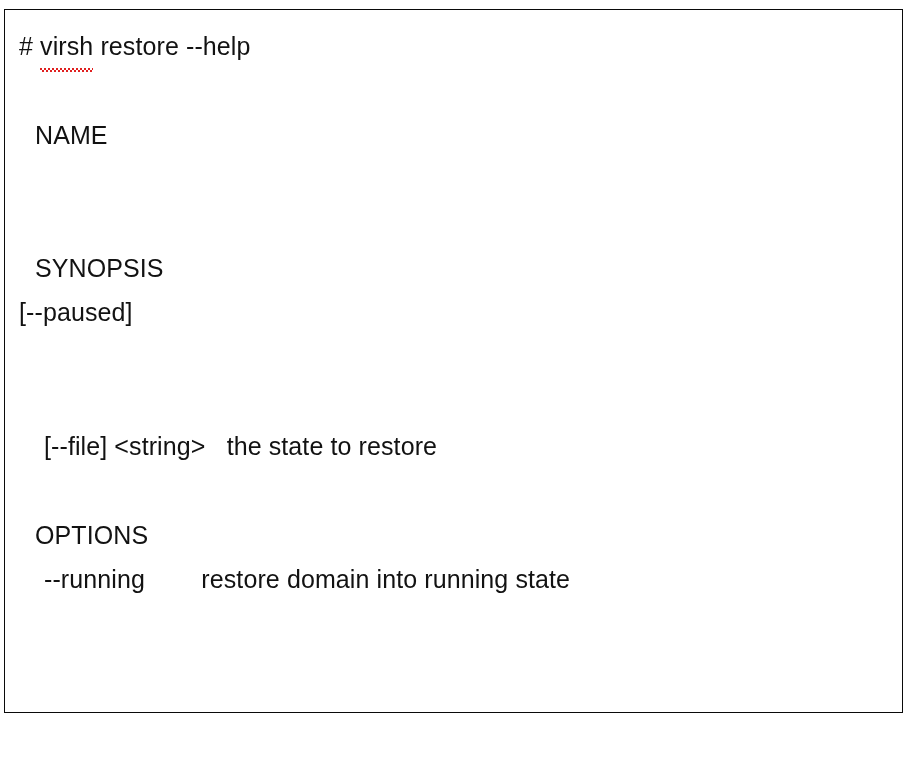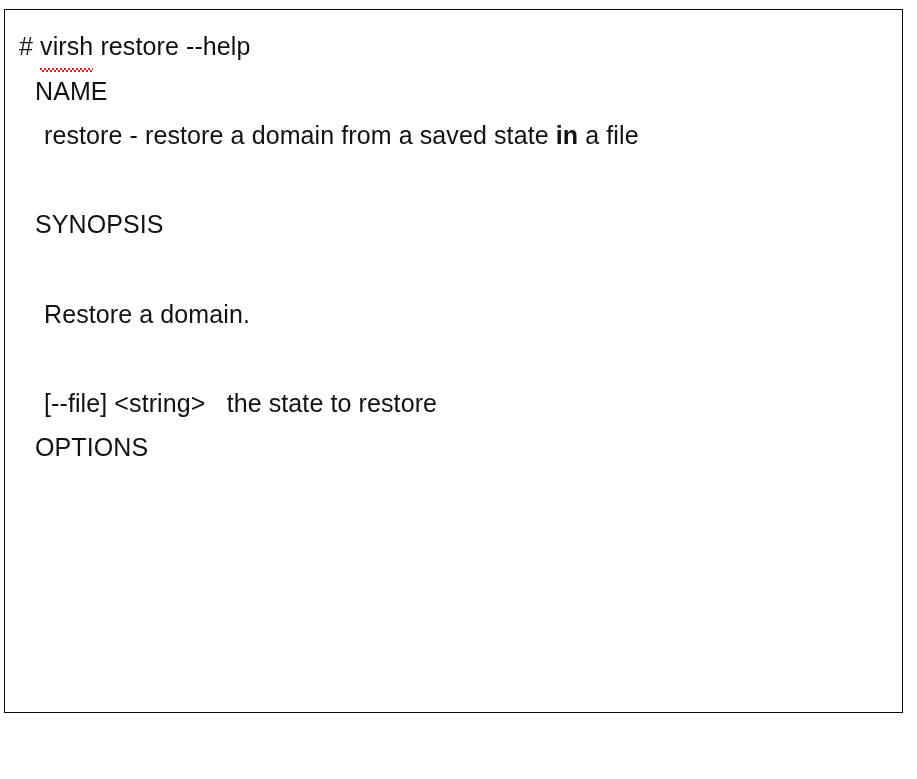--- a/index.html
+++ b/index.html
@@ -41,21 +41,21 @@
     font-size: 25px;
     line-height: 44.6px;
     color: #121212;
     white-space: pre;
     letter-spacing: 0.1px;
     height: 44.6px;
   }
 
   
   .ind-0 { padding-left: 0px; }
-  .ind-1 { padding-left: 16px; }
+  .ind-1 { padding-left: 16px; margin-top: 44px; }
   .ind-2 { padding-left: 25px; }
 
   .blank {
     height: 44.6px;
     font-size: 25px;
     line-height: 44.6px;
   }
 
   b.bold {
     font-weight: bold;
@@ -83,33 +83,33 @@
 </style>
 </head>
 <body>
 
 <div class="doc-frame">
   <div class="doc-body">
 
     <div class="line ind-0"><span>#</span><span> </span><span class="squiggle">virsh</span><span> restore --help</span></div>
 
     <div class="line ind-1">NAME</div>
-    <div class="line ind-2"><span>restore - restore a domain from a saved state </span><b class="bold">in</b><span> a file</span></div>
 
     <div class="blank">&nbsp;</div>
 
     <div class="line ind-1">SYNOPSIS</div>
+    <div class="line ind-0">[--paused]</div>
 
     <div class="blank">&nbsp;</div>
 
-    <div class="line ind-2">Restore a domain.</div>
 
     <div class="blank">&nbsp;</div>
 
     <div class="line ind-2"><span>[--file] &lt;string&gt;</span><span>   </span><span>the state to restore</span></div>
 
     <div class="line ind-1">OPTIONS</div>
 
 
 
+    <div class="line ind-2"><span>--running</span><span>        </span><span>restore domain into running state</span></div>
 
   </div>
 </div>
 
 </body></html>

